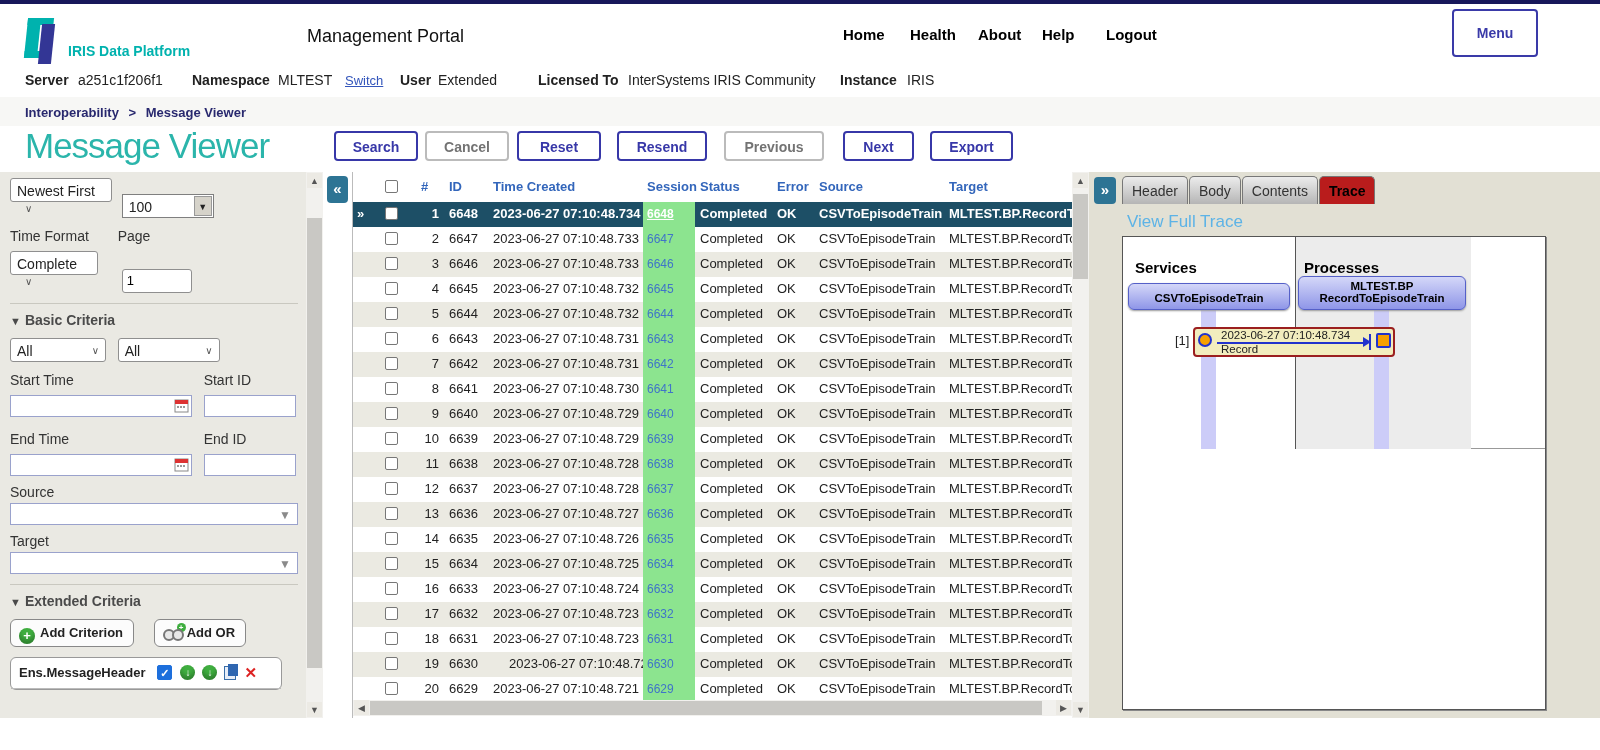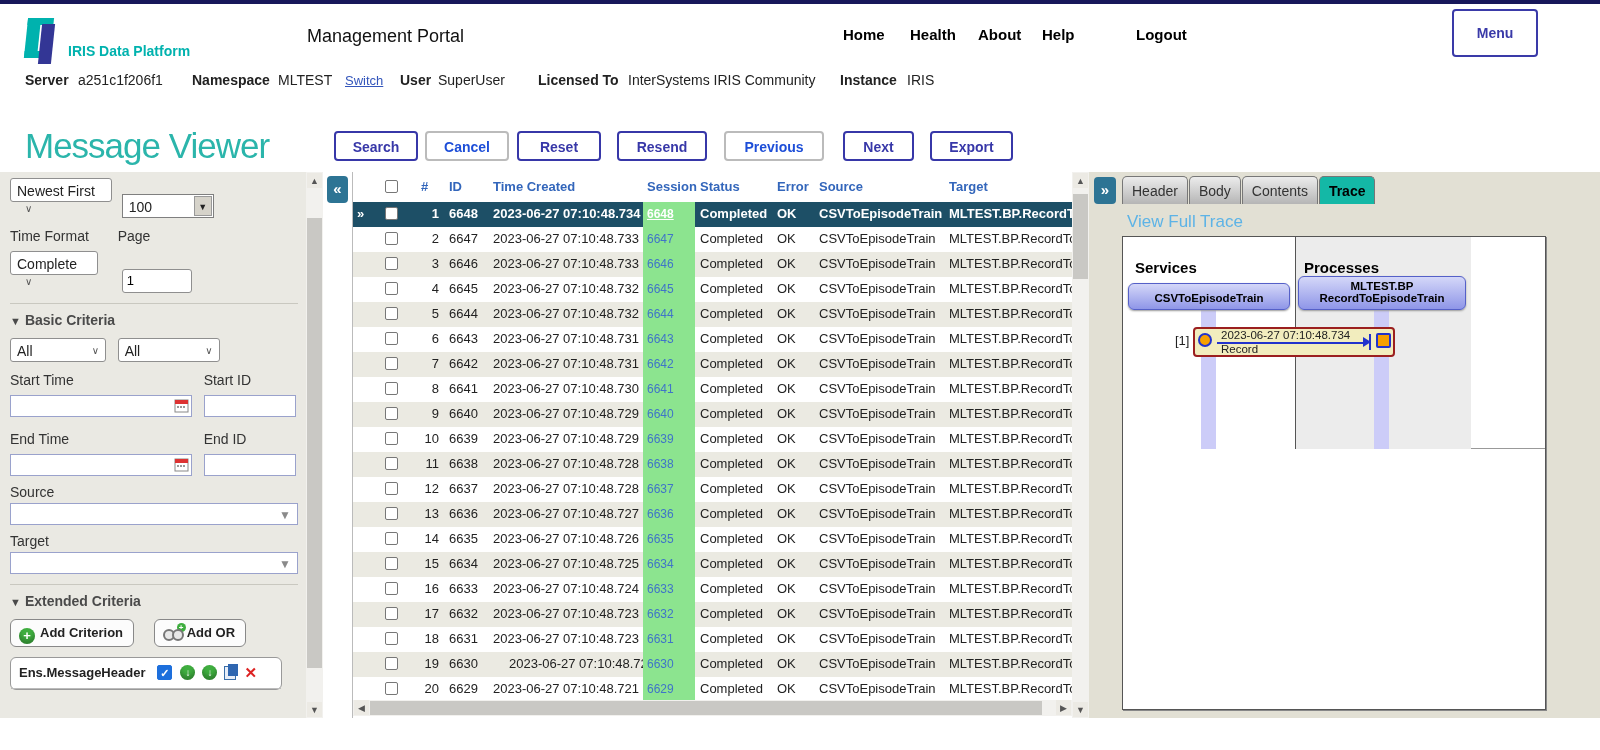--- a/index.html
+++ b/index.html
@@ -31,21 +31,21 @@
   .ib b { font-weight:bold;text-align:center; }
   #switch-link { color:#3355bb; text-decoration:underline; font-size:13px; cursor:pointer; }
 
   
   #crumbbar { left:0; top:97px; width:1600px; height:29px; background:#f7f7f5; }
   #crumb { position:absolute; left:25px; top:8px; font-size:13px; font-weight:bold; color:#28286e; }
   #crumb .sep { margin:0 6px; color:#28286e; }
   #page-title { left:25px; top:126px; font-size:35px; color:#2bb5ab; letter-spacing:-1px; }
   .tbtn { position:absolute; top:131px; height:30px; border:2px solid #3737a8; border-radius:4px; background:#fff;
     color:#3737a8; font-weight:bold; font-size:14px; text-align:center; cursor:pointer; padding-top:6px; }
-  .tbtn.disabled { border-color:#bbb; color:#1d4ed8; cursor:default; }
+  .tbtn.disabled { border-color:#bbb; color:#737373; cursor:default; }
 
   
   #sidebar { left:0; top:172px; width:306px; height:546px; background:#eae9e3; padding:6px 8px 0 10px; overflow:hidden; }
   .srow { position:relative; margin-bottom:4px; }
   .sel-box { display:inline-block; background:#fff; border:1px solid #8f8f8f; border-radius:3px; height:24px;
     padding:4px 6px 0 6px; font-size:14px; position:relative; cursor:pointer; }
   .sel-box .car { color:#555; font-size:10px; margin-left:8px; }
   .combo { display:inline-block; background:#fff; border:1px solid #7f7f7f; height:24px; position:relative; font-size:14px; }
   .combo .val { display:inline-block; padding:4px 0 0 6px; }
   .combo .dd { position:absolute; right:1px; top:1px; width:18px; height:20px; background:#d6d3ca; border:1px solid #999;
@@ -108,21 +108,21 @@
   #th-scroll { left:353px; top:700px; width:719px; height:16px; background:#f2f1ee; }
   #th-thumb { position:absolute; left:17px; top:1px; width:672px; height:14px; background:#c9c8c4; }
 
   
   #rpanel { left:1089px; top:172px; width:511px; height:546px; background:#e2e0d4; }
   #expand-btn { position:absolute; left:5px; top:5px; width:22px; height:27px; background:#2d7494; border-radius:4px;
     color:#fff; font-weight:bold; font-size:15px; text-align:center; line-height:25px; cursor:pointer; }
   #tabs { position:absolute; left:33px; top:4px; height:28px; }
   .tab { display:inline-block; height:28px; padding:6px 9px 0 9px; border:1px solid #777; border-bottom:none;
     border-radius:5px 5px 0 0; background:linear-gradient(#ececec,#b5b5b5); color:#333; font-size:14px; margin-right:1px; cursor:pointer; }
-  .tab.active { background:#14b8a6; color:#000; font-weight:bold; position:relative; z-index:3; }
+  .tab.active { background:#b91c1c; color:#000; font-weight:bold; position:relative; z-index:3; }
   #view-trace { position:absolute; left:38px; top:40px; font-size:17px; color:#5db3e6; cursor:pointer; }
   #trace-sheet { position:absolute; left:33px; top:64px; width:424px; height:474px; background:#fff; border:1px solid #555;
     box-shadow:1px 1px 0 #888; }
   #diagram { position:absolute; left:0; top:0; width:422px; height:212px; border-bottom:1px solid #999; }
   #svc-col { position:absolute; left:0; top:0; width:172px; height:212px; background:#fff; }
   #proc-col { position:absolute; left:172px; top:0; width:176px; height:212px; background:#ececec; border-left:1px solid #555; }
   .lane { position:absolute; top:72px; width:15px; height:140px; background:#ccccf8; }
   .colhdr { position:absolute; top:22px; font-size:15px; font-weight:bold; color:#000; }
   .nodebox { position:absolute; border:1px solid #5560c8; border-radius:6px; text-align:center; font-weight:bold;
     font-size:11.5px; color:#000; background:linear-gradient(#d4d7f8,#8f96e8); box-shadow:0 1px 2px #999; cursor:pointer; }
@@ -149,38 +149,45 @@
     <div class="abs" id="logo">
       <span class="lm lm1"></span>
       <span class="lm lm2"></span>
       <span id="logo-sub">IRIS Data Platform</span>
     </div>
     <div class="abs" id="portal-title">Management Portal</div>
     <span class="navlink" style="left:843px">Home</span>
     <span class="navlink" style="left:910px">Health</span>
     <span class="navlink" style="left:978px">About</span>
     <span class="navlink" style="left:1042px">Help</span>
-    <span class="navlink" style="left:1136px">Logout</span>
+    <span class="navlink" style="left:1106px">Logout</span>
     <div class="abs" id="menu-btn">Menu</div>
   </div>
 
   <div class="abs" id="infobar">
     <span class="ib" style="left:25px"><b>Server</b></span>
     <span class="ib" style="left:78px">a251c1f206f1</span>
     <span class="ib" style="left:192px"><b>Namespace</b></span>
     <span class="ib" style="left:278px">MLTEST</span>
     <span class="ib" style="left:345px"><span id="switch-link">Switch</span></span>
     <span class="ib" style="left:400px"><b>User</b></span>
-    <span class="ib" style="left:438px">SuperUser</span>
+    <span class="ib" style="left:438px">Extended</span>
     <span class="ib" style="left:538px"><b>Licensed To</b></span>
     <span class="ib" style="left:628px">InterSystems IRIS Community</span>
     <span class="ib" style="left:840px"><b>Instance</b></span>
     <span class="ib" style="left:907px">IRIS</span>
   </div>
 
+  <div class="abs" id="crumbbar">
+    <span id="crumb">
+      <span>Interoperability</span>
+      <span class="sep">&gt;</span>
+      <span>Message Viewer</span>
+    </span>
+  </div>
 
   <div class="abs" id="page-title">Message Viewer</div>
   <div class="abs tbtn" style="left:334px;width:84px">Search</div>
   <div class="abs tbtn disabled" style="left:425px;width:84px">Cancel</div>
   <div class="abs tbtn" style="left:517px;width:84px">Reset</div>
   <div class="abs tbtn" style="left:617px;width:90px">Resend</div>
   <div class="abs tbtn disabled" style="left:724px;width:100px">Previous</div>
   <div class="abs tbtn" style="left:843px;width:71px">Next</div>
   <div class="abs tbtn" style="left:930px;width:83px">Export</div>
 

